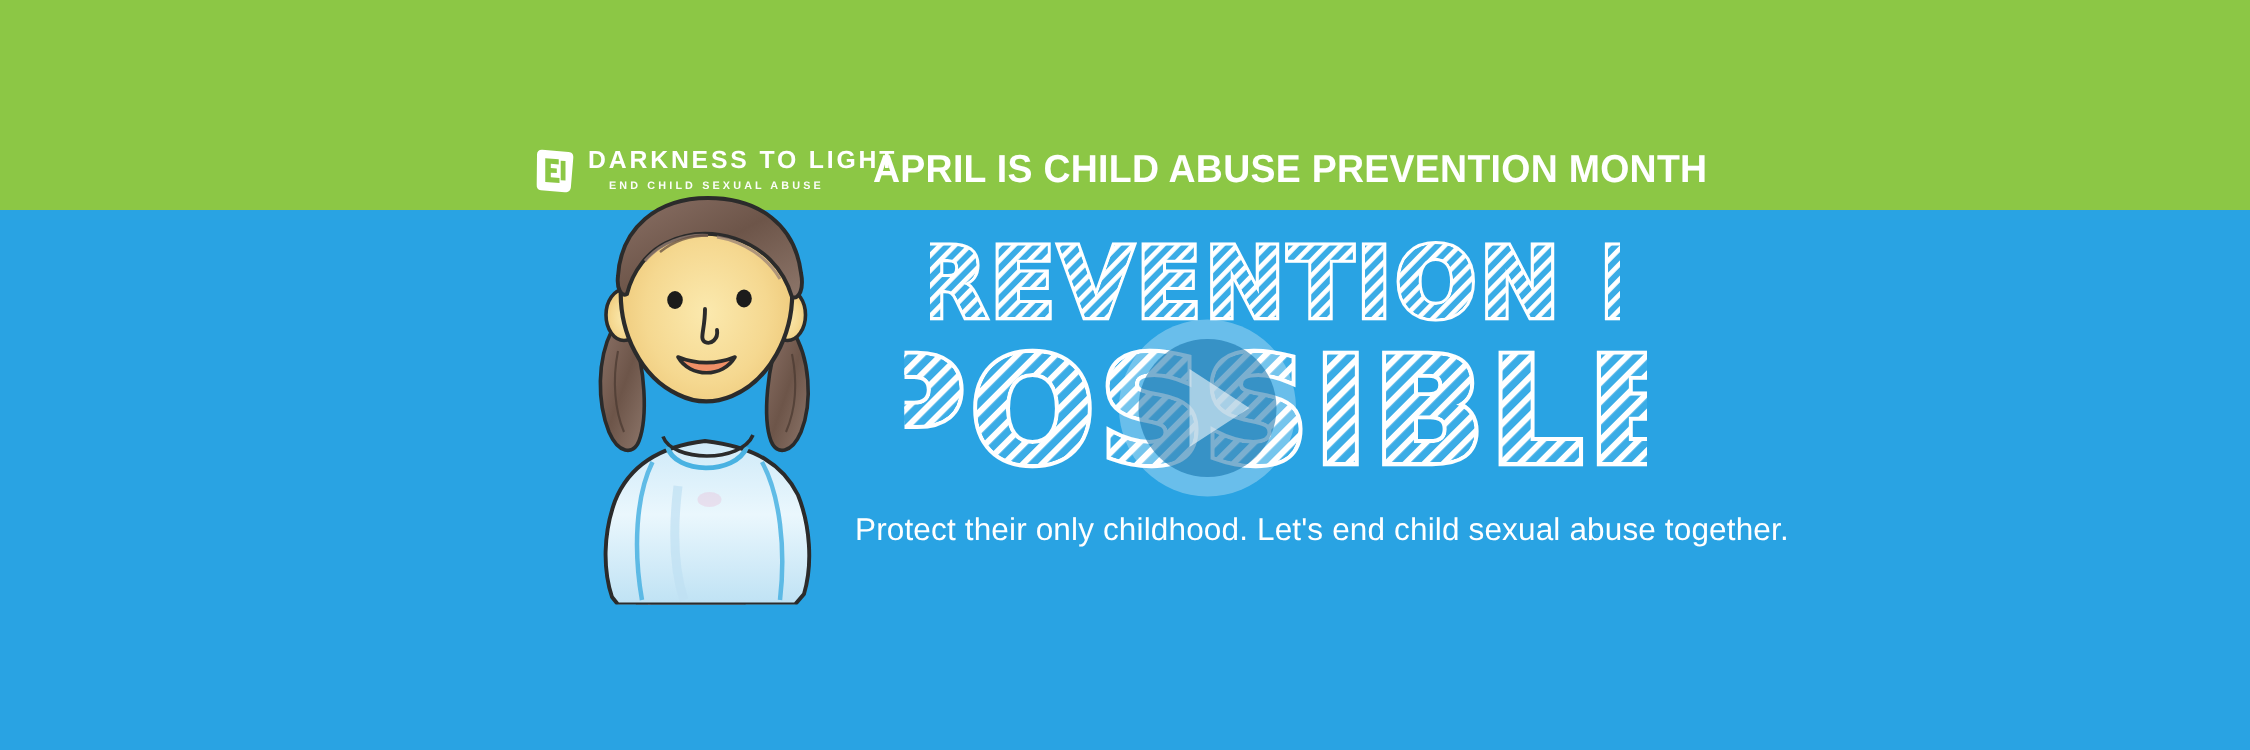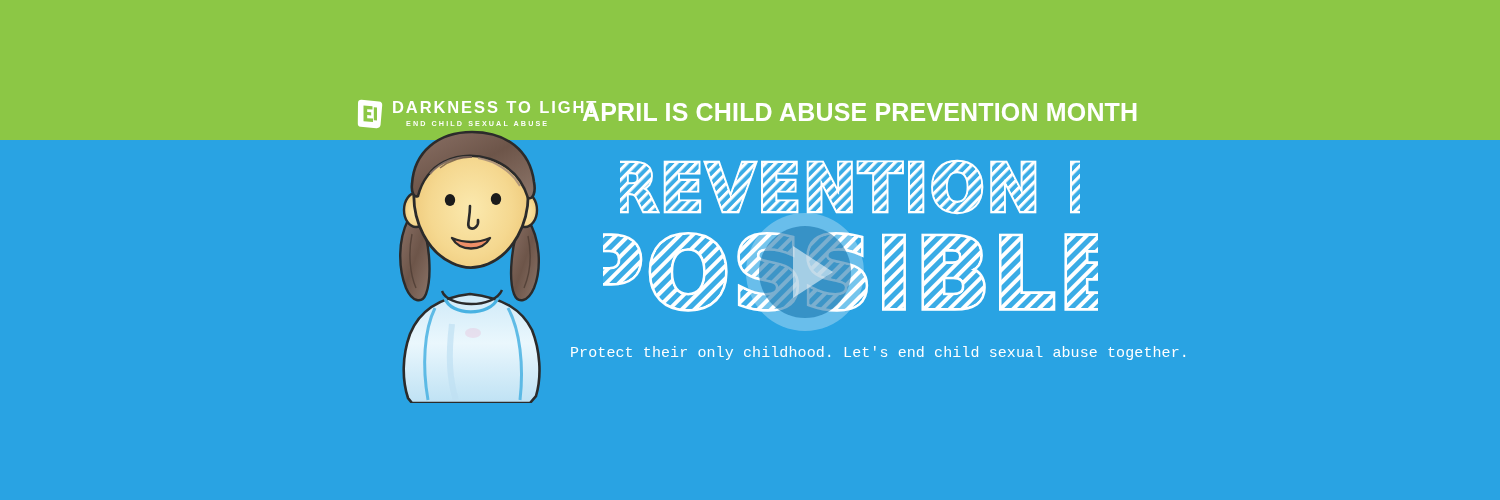--- a/index.html
+++ b/index.html
@@ -60,23 +60,23 @@
     position:absolute;left:570px;top:148px;width:560px;
   }
   #line-prevention{
     display:block;height:78px;width:460px;margin:0 auto;
   }
   #line-possible{
     display:block;height:108px;width:495px;margin:-6px auto 0 auto;
   }
   #hero-tagline{
     margin-top:14px;text-align:right;
-    color:#ffffff;font-size:15px;line-height:24px;
+    color:#ffffff;font-size:21px;line-height:24px;
     letter-spacing:.1px;white-space:nowrap;
-    font-family:Liberation Mono, monospace;
+    font-family:Liberation Sans, sans-serif;
     font-weight:400;
   }
 
   
   #play-button{
     position:absolute;left:745px;top:212px;width:120px;height:120px;
     cursor:pointer;
   }
 </style>
 </head>

